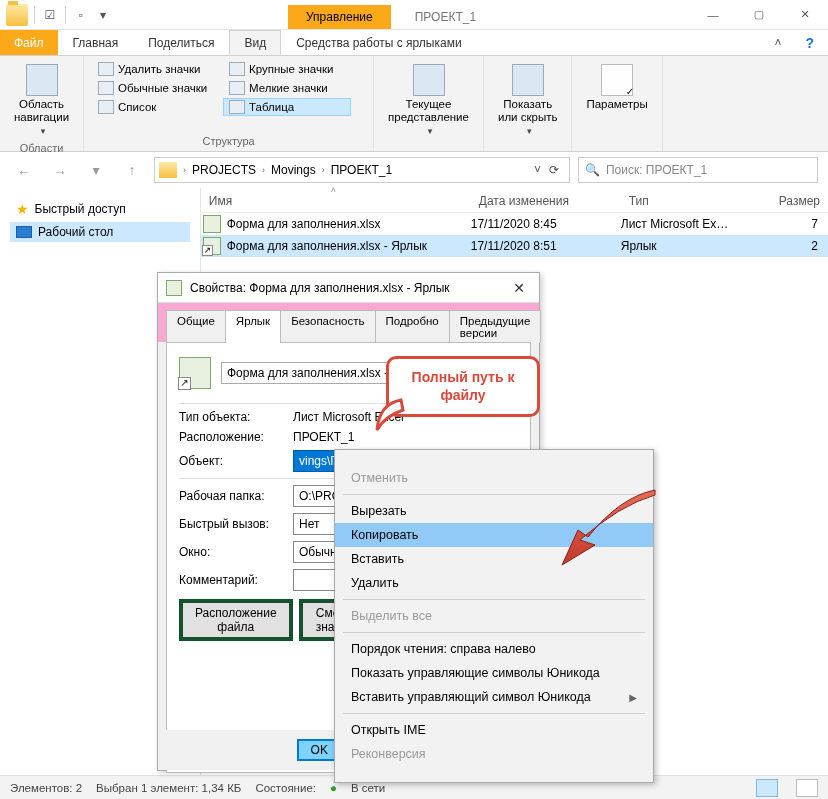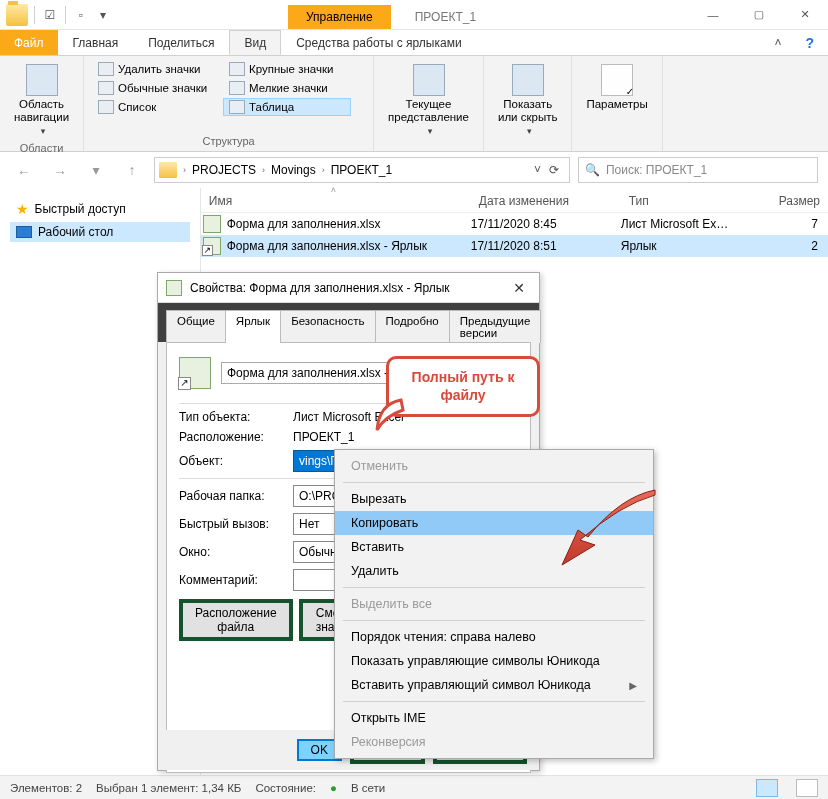--- a/index.html
+++ b/index.html
@@ -74,21 +74,21 @@
   .status { position:absolute; bottom:0; left:0; right:0; height:24px; border-top:1px solid #e1e1e1; background:#f3f3f3; display:flex; align-items:center; gap:14px; padding:0 10px; font-size:11.5px; color:#444;}
   .status .spacer{flex:1;}
   .status .viewbtn { width:22px; height:18px; border:1px solid #bbb; margin-left:4px; background:#fff;}
   .status .viewbtn.on{ background:#cce8ff; border-color:#7cb8e8;}
 
   
   .dialog { position:absolute; left:157px; top:272px; width:383px; height:499px; background:#f0f0f0; border:1px solid #aaa; box-shadow:2px 2px 6px rgba(0,0,0,.2);}
   .dlg-title { height:30px; background:#fff; display:flex; align-items:center; padding:0 8px; gap:8px; border-bottom:1px solid #ddd;}
   .dlg-title .ic { width:16px; height:16px; background:#e8f0e0; border:1px solid #7fa76a;}
   .dlg-title .x { margin-left:auto; font-size:14px; color:#333; padding:0 6px;}
-  .dlg-tabs { display:flex; padding:6px 8px 0; gap:0; background:#404040;}
+  .dlg-tabs { display:flex; padding:6px 8px 0; gap:0; background:#f9a8d4;}
   .dlg-tabs .t { padding:4px 10px; border:1px solid #bbb; border-bottom:none; background:#f0f0f0; font-size:11.5px; position:relative; top:1px; margin-right:-1px;}
   .dlg-tabs .t.active { background:#fff; z-index:2;}
   .dlg-body { margin:0 8px 8px; padding:10px 12px 48px; background:#fff; border:1px solid #bbb; height: calc(100% - 30px - 28px - 8px); position:relative;}
   .dlg-head { display:flex; align-items:center; gap:10px; padding:4px 0 8px;}
   .dlg-head .bigic { width:32px; height:32px; background:#e8f0e0; border:1px solid #7fa76a; position:relative;}
   .dlg-head .bigic::after { content:'↗'; position:absolute; bottom:-2px; left:-2px; font-size:10px; background:#fff; border:1px solid #888; width:11px; height:11px; line-height:10px; text-align:center;}
   .dlg-head input { flex:1; border:1px solid #aaa; padding:3px 5px; font-family:inherit; font-size:12px;}
   .hr { height:1px; background:#ddd; margin:6px 0;}
   .fld { display:flex; align-items:center; margin:6px 0; gap:8px;}
   .fld .lab { width:106px;}
@@ -99,21 +99,21 @@
   .btn { border:4px solid #14532d; background:#e1e1e1; padding:3px 12px; font-size:12px;}
   .dlg-foot { position:absolute; left:0; right:0; bottom:0; height:40px; background:#f0f0f0; display:flex; align-items:center; justify-content:flex-end; gap:8px; padding:0 12px;}
   .dlg-foot .btn.primary { background:#7dd3fc; border:2px solid #0078d7; padding:2px 12px;}
   .dlg-foot .btn.dis { color:#999; }
 
   
   .callout { position:absolute; left:386px; top:356px; width:154px; padding:10px 14px; background:#fff; border:3px solid #d84a3a; border-radius:10px; text-align:center; color:#d84a3a; font-weight:bold; font-size:14px; line-height:1.25; z-index:50;}
   .callout svg.tailsvg { position:absolute; left:-16px; bottom:-22px;}
 
   
-  .ctxmenu { position:absolute; left:334px; top:449px; width:320px; background:#f2f2f2; border:1px solid #aaa; box-shadow:2px 2px 6px rgba(0,0,0,.25); padding:4px 0; z-index:60;}
+  .ctxmenu { position:absolute; left:334px; top:449px; width:320px; background:#f2f2f2; border:1px solid #aaa; box-shadow:2px 2px 6px rgba(0,0,0,.25); padding:16px 0; z-index:60;}
   .ctxmenu .mi { padding:5px 16px; font-size:12.5px; display:flex; align-items:center; justify-content:space-between;}
   .ctxmenu .mi.dis { color:#9a9a9a;}
   .ctxmenu .mi.hl { background:#91c9f7; }
   .ctxmenu hr { border:none; border-top:1px solid #d0d0d0; margin:4px 8px;}
   .ctxmenu .mi .sub { font-size:10px; color:#666;}
 
   
   .bigarrow { position:absolute; left:560px; top:485px; z-index:70; pointer-events:none;}
   
   input, button { font-family: inherit; }

